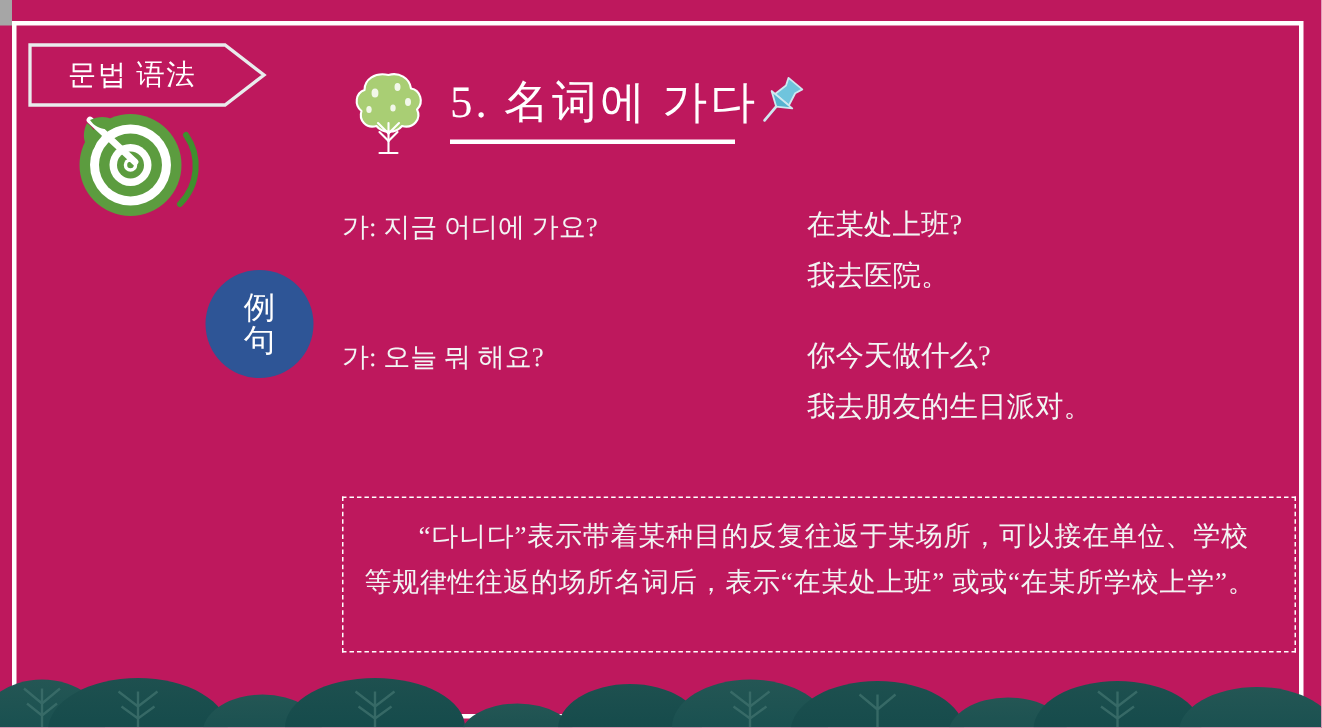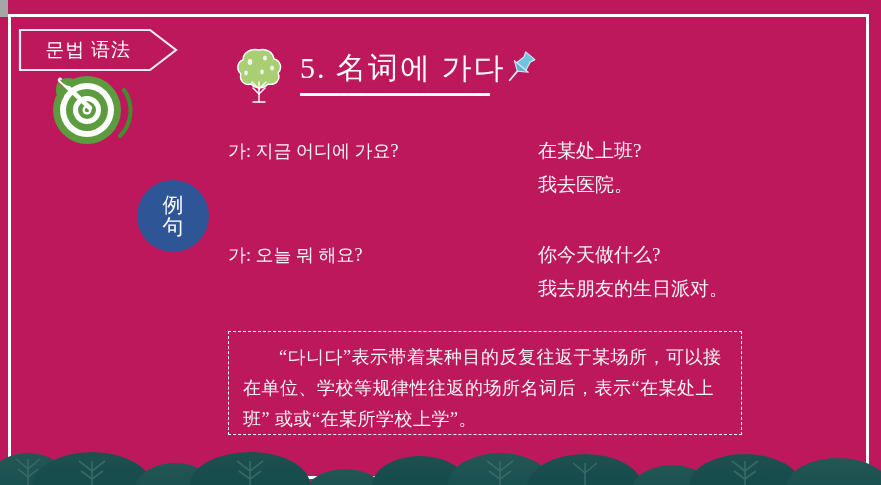--- a/index.html
+++ b/index.html
@@ -134,21 +134,21 @@
     font-size: 21px;
   }
 
   
   .dialogues {
     position: absolute;
     left: 228px;
     top: 134px;
     width: 560px;
   }
-  .dlg-group { margin-bottom: 36px; }
+  .dlg-group { margin-bottom: 19px; }
   .dlg-group:last-child { margin-bottom: 16px; }
   .dlg-line {
     position: relative;
     height: 34px;
     line-height: 34px;
     color: #f2f5f4;
     font-size: 18px;
     white-space: nowrap;
   }
   .dlg-ko {
@@ -161,21 +161,21 @@
     left: 310px;
     top: 0;
     font-size: 19px;
   }
 
   
   .explain-box {
     position: absolute;
     left: 228px;
     top: 331px;
-    width: 514px;
+    width: 636px;
     height: 104px;
     border: 1px dashed #ffffff;
     box-sizing: border-box;
     padding: 10px 14px 0 14px;
   }
   .explain-text {
     color: #f2f5f4;
     font-size: 18px;
     line-height: 31px;
     text-indent: 36px;

